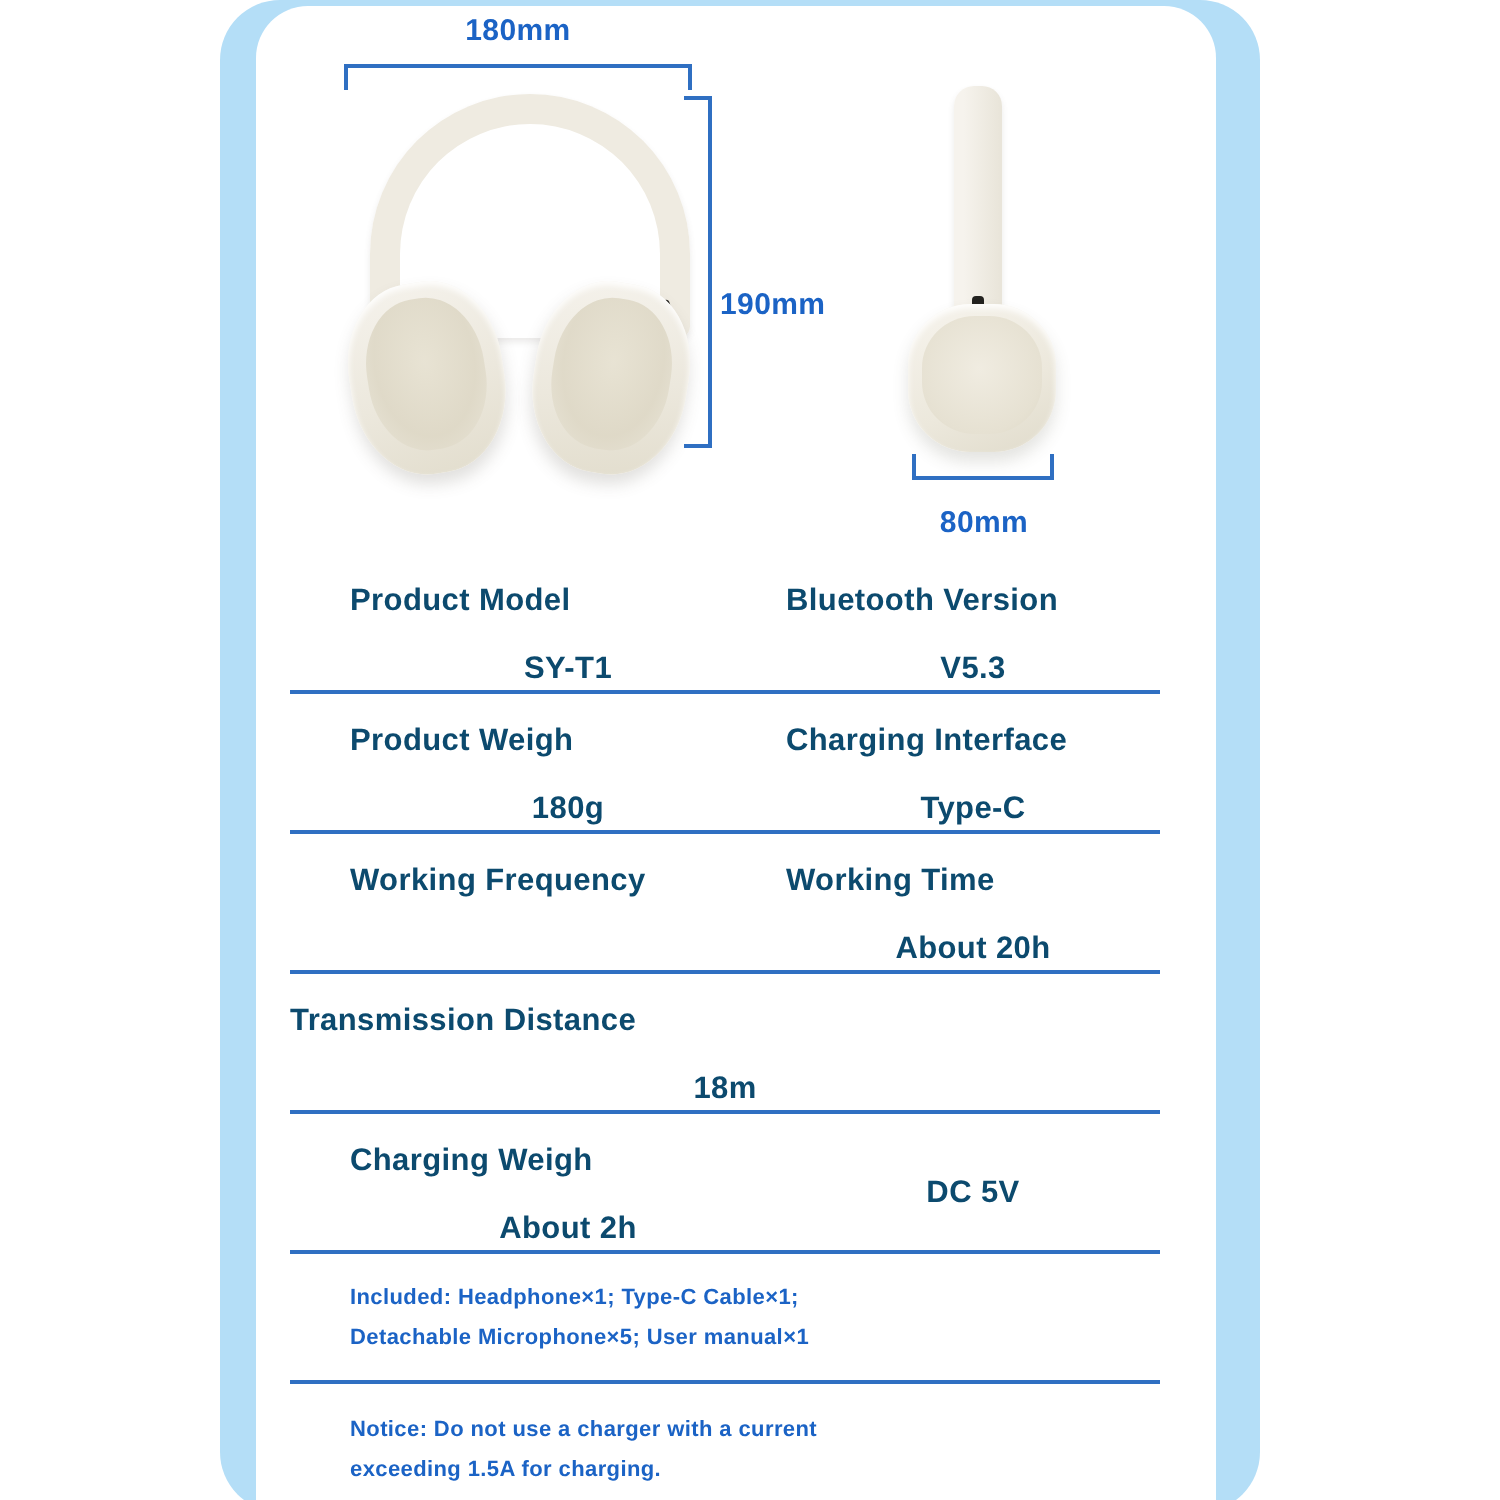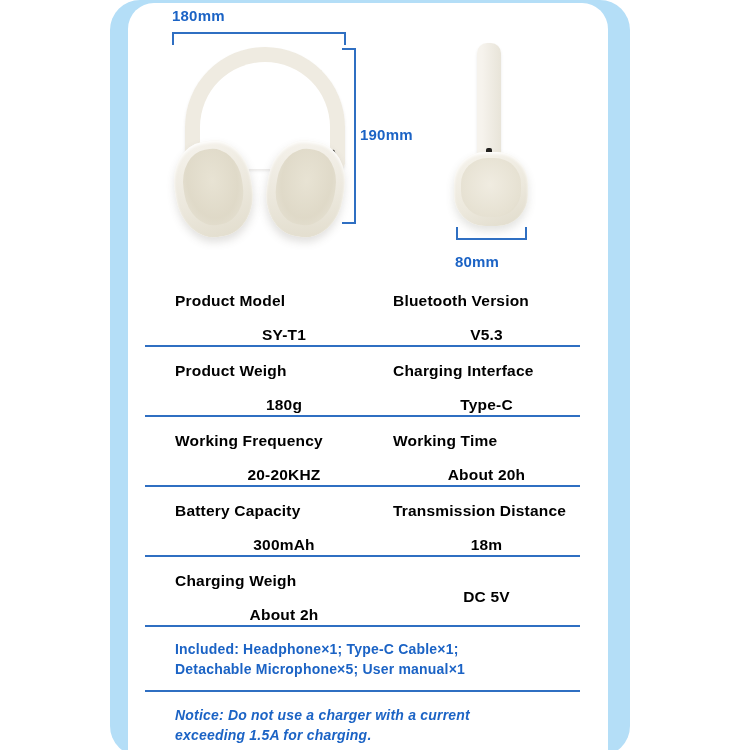--- a/index.html
+++ b/index.html
@@ -11,23 +11,23 @@
   
   .blue-panel { position: absolute; left: 110px; top: 0; width: 520px; height: 756px;
     background: #b4def7; border-radius: 30px; }
 
   
   .card { position: absolute; left: 128px; top: 3px; width: 480px; height: 747px;
     background: #ffffff; border-radius: 26px 26px 0 0; }
 
   
   .dim-label { position: absolute; color: #1b63c5; font-weight: bold; font-size: 15px;
-    letter-spacing: 0.2px; }
+    text-align: center; letter-spacing: 0.2px; }
   .lbl-width  { left: 44px;  top: 4px;   width: 174px; }
-  .lbl-height { left: 232px; top: 123px; width: 60px; text-align: left; }
+  .lbl-height { left: 232px; top: 141px; width: 60px; text-align: left; }
   .lbl-depth  { left: 327px; top: 250px; width: 74px; }
 
   .bracket { position: absolute; border: 0 solid #2f6fc2; }
   .bracket-top    { left: 44px;  top: 29px;  width: 174px; height: 13px;
     border-top-width: 2.5px; border-left-width: 2.5px; border-right-width: 2.5px; }
   .bracket-right  { left: 214px; top: 45px;  width: 14px;  height: 176px;
     border-top-width: 2.5px; border-right-width: 2.5px; border-bottom-width: 2.5px; }
   .bracket-bottom { left: 328px; top: 224px; width: 71px;  height: 13px;
     border-left-width: 2.5px; border-right-width: 2.5px; border-bottom-width: 2.5px; }
 
@@ -60,27 +60,27 @@
     box-shadow: 0 5px 8px rgba(90,85,70,0.16), inset 0 2px 3px rgba(255,255,255,0.9); }
   .hp-side-cup::after { content: ""; position: absolute; left: 7px; top: 6px; right: 7px; bottom: 9px;
     border-radius: 44%; background: radial-gradient(ellipse at 48% 45%, #f0ece1 0%, #e6e1d2 70%, #dcd6c4 100%); }
 
   
   .spec-table { position: absolute; left: 17px; top: 274px; width: 435px; }
   .spec-row { display: flex; height: 70px; border-bottom: 2px solid #2f6fc2; }
   .cell { padding-top: 15px; }
   .cell-l { width: 248px; padding-left: 30px; }
   .cell-r { flex: 1; }
-  .spec-label, .spec-value { font-size: 15.5px; font-weight: bold; color: #000000;
+  .spec-label, .spec-value { font-size: 15.5px; font-weight: bold; color: #0c4a6e;
     line-height: 18px; letter-spacing: 0.2px; white-space: nowrap; }
   .spec-value { margin-top: 16px; text-align: center; }
 
   .included-block { height: 65px; padding: 12px 0 0 30px; border-bottom: 2px solid #2f6fc2; }
-  .notice-block { padding: 13px 0 0 30px; font-style: italic; }
-  .multi-line { font-size: 14px; font-weight: bold; color: #1b63c5; line-height: 20px;
+  .notice-block { padding: 13px 0 0 30px; }
+  .multi-line { font-size: 11px; font-weight: bold; color: #1b63c5; line-height: 20px;
     letter-spacing: 0.2px; white-space: nowrap; }
 </style>
 </head>
 <body>
 
 <div class="stage">
 
   <div class="blue-panel"></div>
 
   <div class="card">
@@ -126,33 +126,28 @@
         </div>
         <div class="cell cell-r">
           <div class="spec-label">Charging Interface</div>
           <div class="spec-value">Type-C</div>
         </div>
       </div>
 
       <div class="spec-row">
         <div class="cell cell-l">
           <div class="spec-label">Working Frequency</div>
-          <div class="spec-value">20-20KHZ</div>
         </div>
         <div class="cell cell-r">
           <div class="spec-label">Working Time</div>
           <div class="spec-value">About 20h</div>
         </div>
       </div>
 
       <div class="spec-row">
-        <div class="cell cell-l">
-          <div class="spec-label">Battery Capacity</div>
-          <div class="spec-value">300mAh</div>
-        </div>
         <div class="cell cell-r">
           <div class="spec-label">Transmission Distance</div>
           <div class="spec-value">18m</div>
         </div>
       </div>
 
       <div class="spec-row">
         <div class="cell cell-l">
           <div class="spec-label">Charging Weigh</div>
           <div class="spec-value">About 2h</div>

